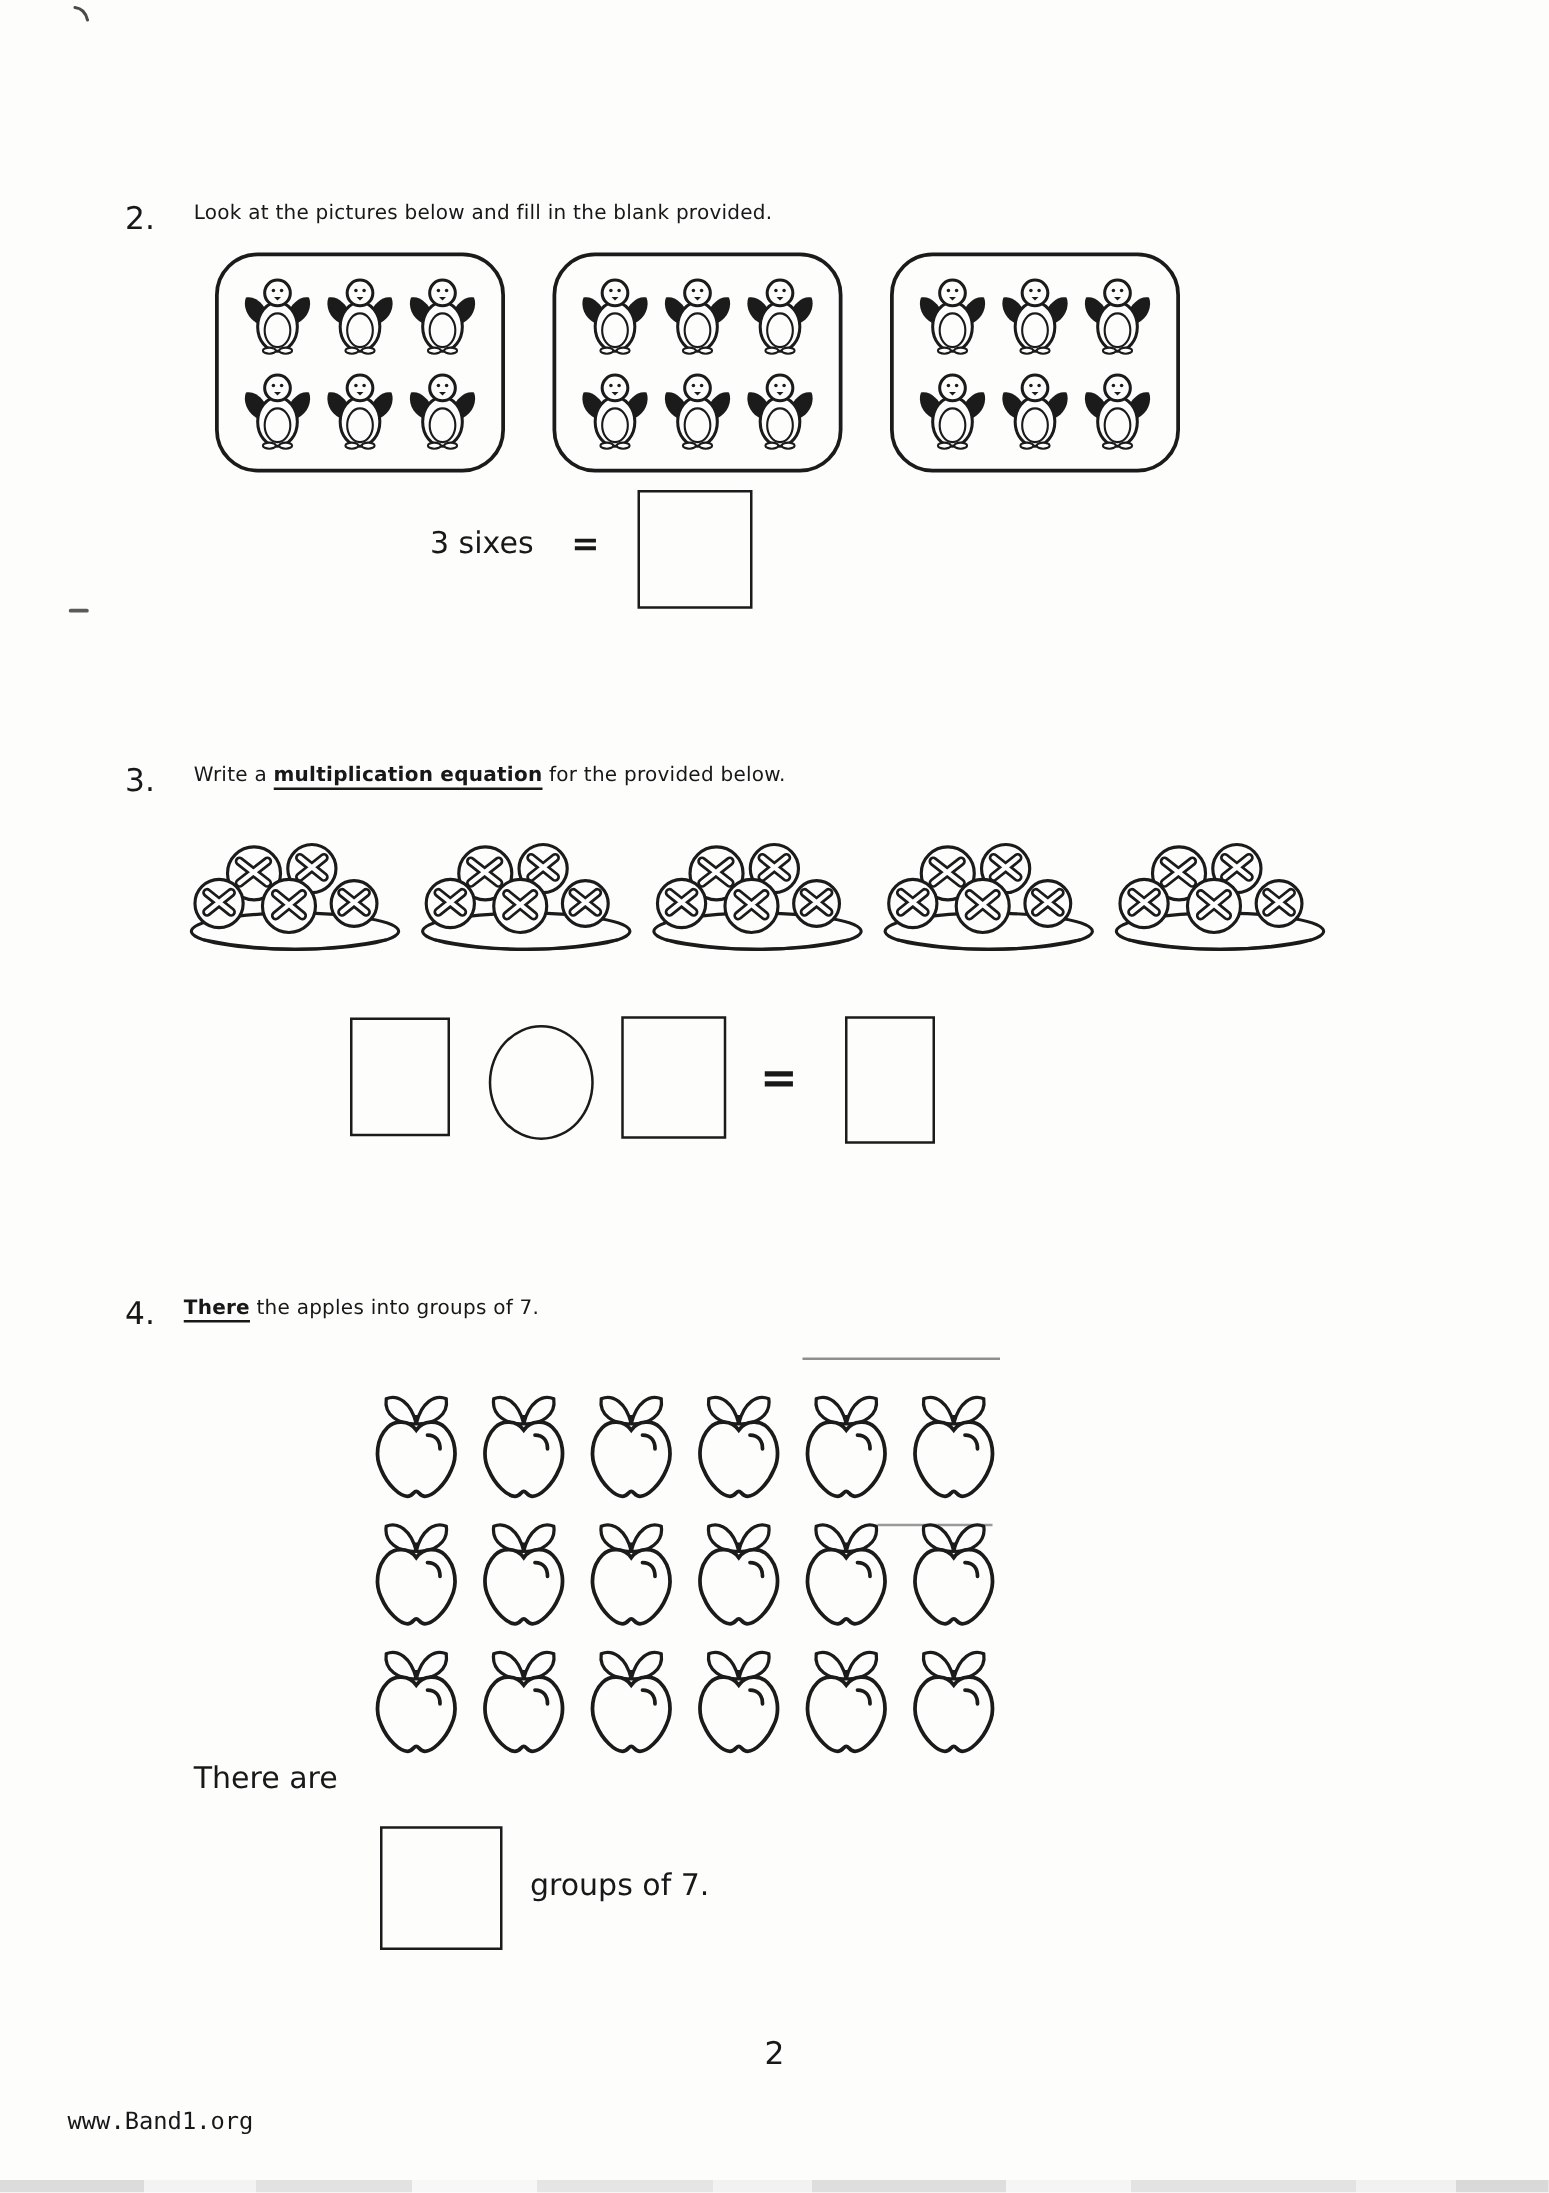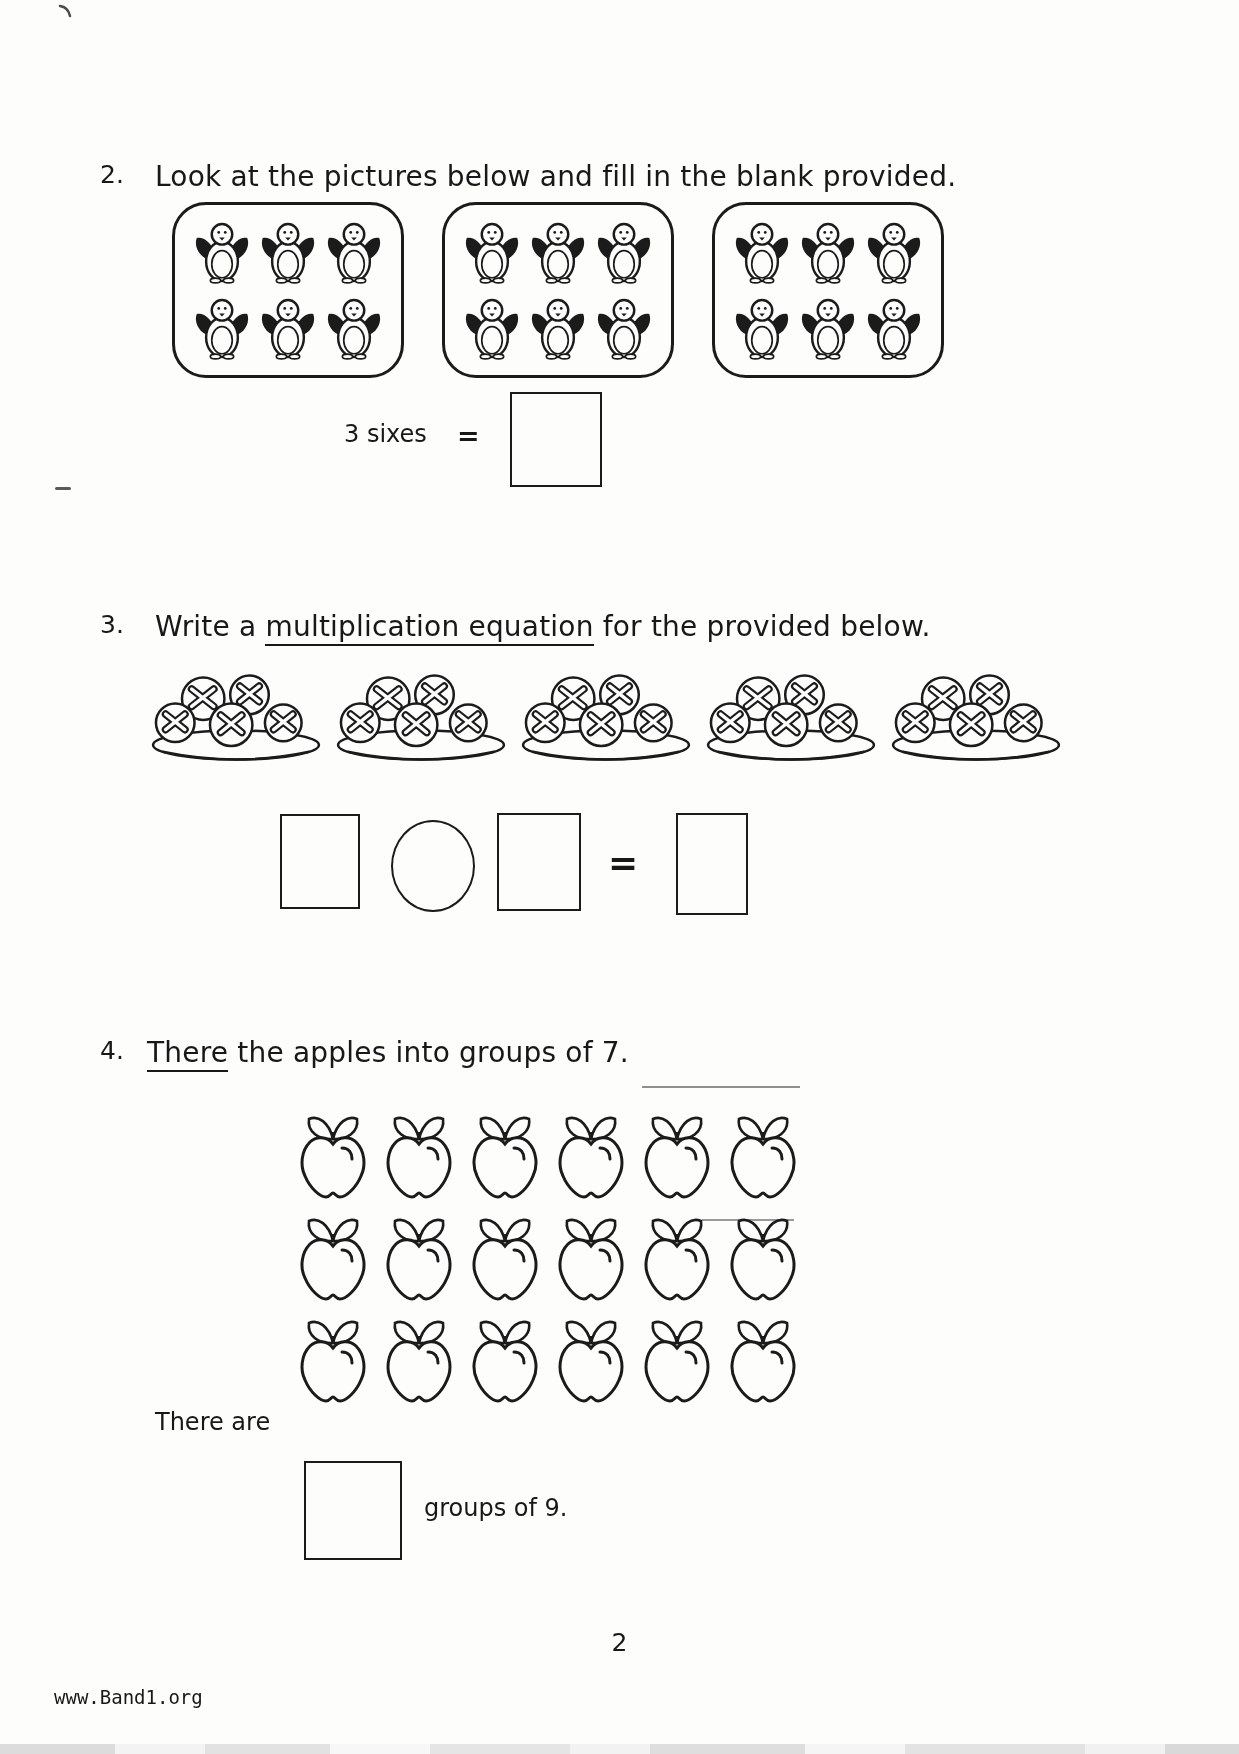--- a/index.html
+++ b/index.html
@@ -3,22 +3,22 @@
 <meta charset="utf-8">
 <style>
   html,body{margin:0;padding:0;}
   body{
     width:1239px;height:1754px;position:relative;overflow:hidden;
     background:#fdfdfc;color:#181818;
     font-family:"DejaVu Sans",sans-serif;
   }
   .abs{position:absolute;}
   .qnum{font-size:25px;}
-  .qprompt{font-size:28px;letter-spacing:0.2px;}
-  .emph{font-weight:normal;border-bottom:2.5px solid #181818;padding-bottom:1px;}
+  .qprompt{font-size:16px;letter-spacing:0.2px;}
+  .emph{font-weight:bold;border-bottom:2.5px solid #181818;padding-bottom:1px;}
   
   .penguin-groups{left:172px;top:202px;display:flex;gap:38px;}
   .penguin-box{
     width:232px;height:176px;box-sizing:border-box;
     border:3px solid #1b1b1b;border-radius:34px;
     display:grid;grid-template-columns:repeat(3,1fr);
     justify-items:center;align-items:center;
     padding:10px 14px 8px 14px;background:#fdfdfc;
   }
   svg.penguin{width:56px;height:62px;}
@@ -268,17 +268,17 @@
     <svg class="apple">
       <use href="#sym-apple" xlink:href="#sym-apple"></use>
     </svg>
     <svg class="apple">
       <use href="#sym-apple" xlink:href="#sym-apple"></use>
     </svg>
   </div>
 
 <div class="abs there-are">There are</div>
 <div class="abs ans-box q4-ans"></div>
-<div class="abs groups-of">groups of 9.</div>
+<div class="abs groups-of">groups of 7.</div>
 
 <div class="abs page-number">2</div>
 <div class="abs footer-url">www.Band1.org</div>
 <div class="abs bottom-bar"></div>
 
 </body></html>

